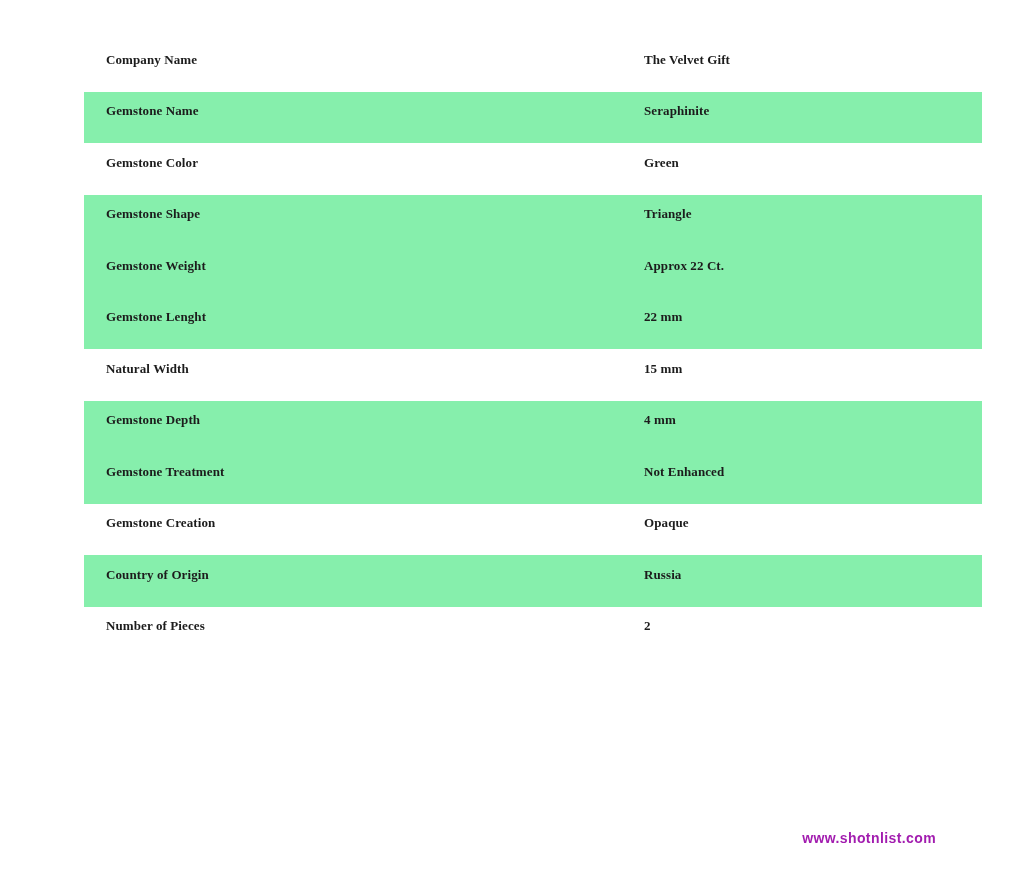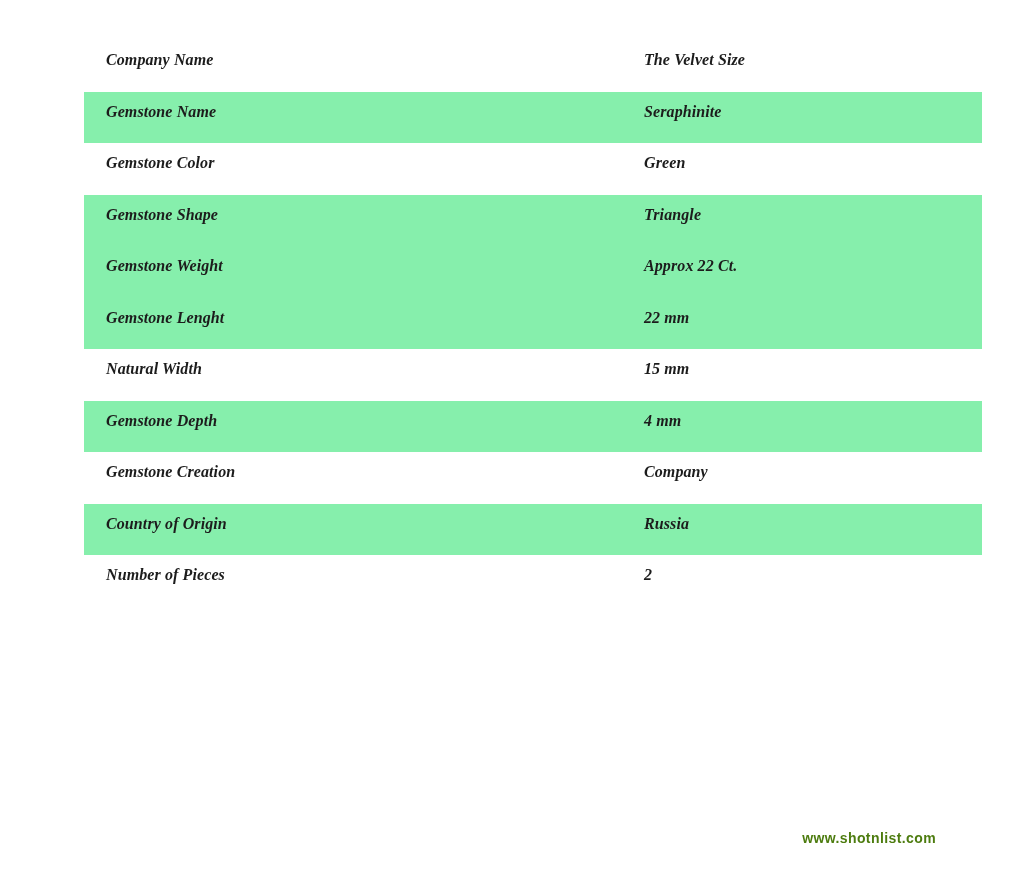--- a/index.html
+++ b/index.html
@@ -31,55 +31,54 @@
   .spec-table tr {
     height: 51.5px;
   }
   .spec-table tr.alt {
     background: #86efac;
   }
   .spec-table td {
     padding: 0 0 12px 22px;
     vertical-align: middle;
     font-weight: bold;
-    font-size: 16px;
+    font-size: 13px;
     line-height: 1.2;
     letter-spacing: 0.1px;
     color: #1c1c1c;
     border: none;
-    font-style: italic;
   }
   .spec-table td.label {
     width: 518px;
   }
   .spec-table td.value {
     width: 338px;
     padding-left: 20px;
   }
   .watermark {
     position: absolute;
     right: 88px;
     top: 830px;
     font-family: "Liberation Sans", sans-serif;
     font-size: 14px;
     font-weight: bold;
-    color: #4d7c0f;
+    color: #a21caf;
     letter-spacing: 0.4px;
     white-space: nowrap;
   }
 </style>
 </head>
 <body>
 
 <div class="page">
   <table class="spec-table">
     <tbody>
       <tr>
         <td class="label">Company Name</td>
-        <td class="value">The Velvet Size</td>
+        <td class="value">The Velvet Gift</td>
       </tr>
       <tr class="alt">
         <td class="label">Gemstone Name</td>
         <td class="value">Seraphinite</td>
       </tr>
       <tr>
         <td class="label">Gemstone Color</td>
         <td class="value">Green</td>
       </tr>
       <tr class="alt">
@@ -95,23 +94,27 @@
         <td class="value">22 mm</td>
       </tr>
       <tr>
         <td class="label">Natural Width</td>
         <td class="value">15 mm</td>
       </tr>
       <tr class="alt">
         <td class="label">Gemstone Depth</td>
         <td class="value">4 mm</td>
       </tr>
+      <tr class="alt">
+        <td class="label">Gemstone Treatment</td>
+        <td class="value">Not Enhanced</td>
+      </tr>
       <tr>
         <td class="label">Gemstone Creation</td>
-        <td class="value">Company</td>
+        <td class="value">Opaque</td>
       </tr>
       <tr class="alt">
         <td class="label">Country of Origin</td>
         <td class="value">Russia</td>
       </tr>
       <tr>
         <td class="label">Number of Pieces</td>
         <td class="value">2</td>
       </tr>
     </tbody>

